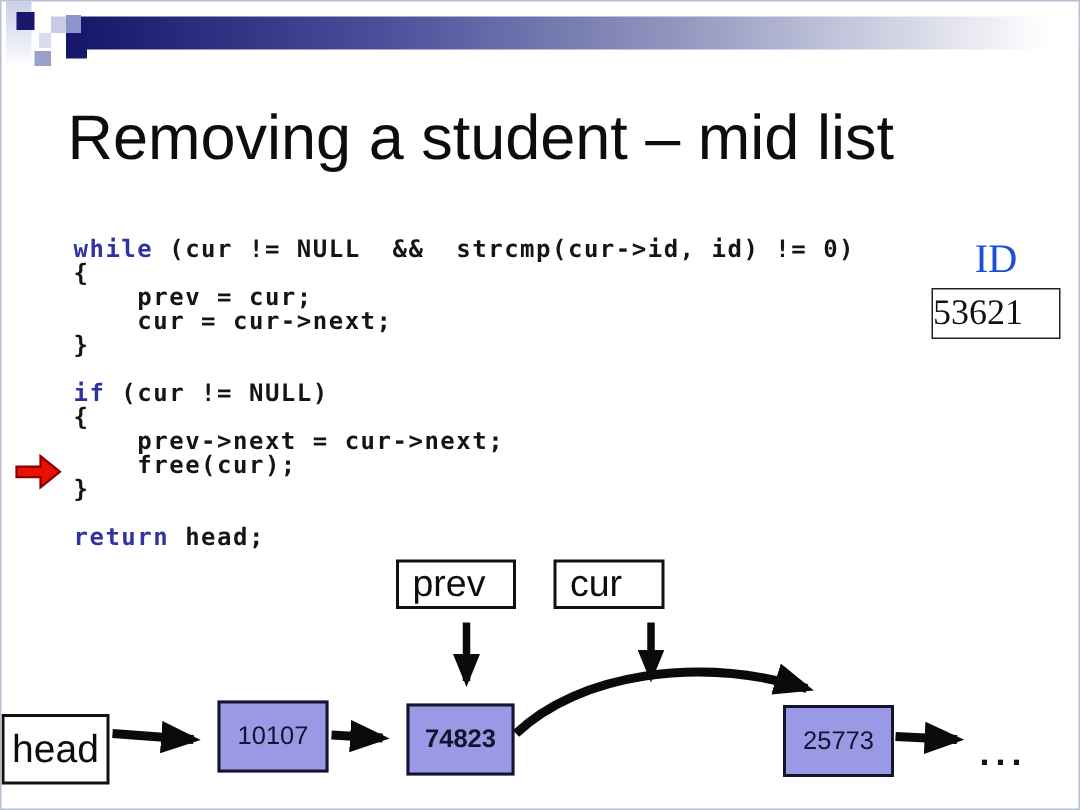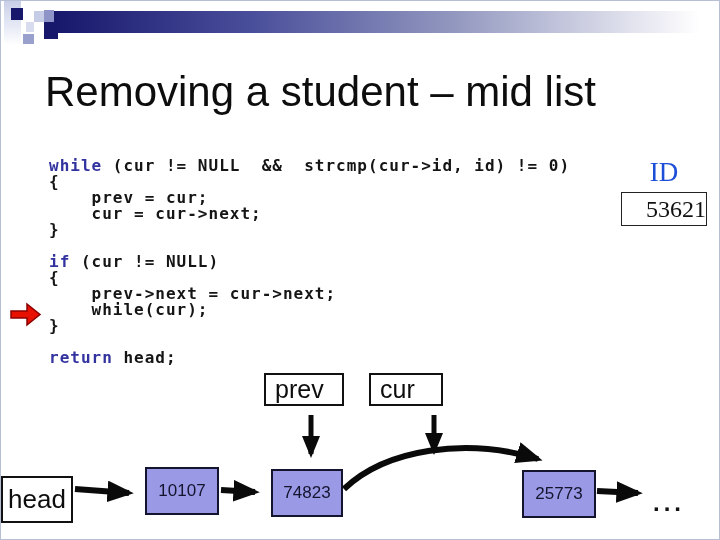--- a/index.html
+++ b/index.html
@@ -32,21 +32,21 @@
   }
   .code-line{white-space:pre;height:16px;}
   .kw{color:var(--kw);}
   
   .id-label{
     position:absolute;left:620px;top:156px;width:86px;text-align:center;
     font-family:"Liberation Serif",serif;font-size:27px;color:#1d4ed8;
   }
   .id-box{
     position:absolute;left:620px;top:191px;width:84px;height:32px;
-    border:1px solid #222;background:#fff;display:flex;align-items:center;justify-content:flex-end;
+    border:1px solid #222;background:#fff;display:flex;align-items:center;justify-content:flex-start;
     font-family:"Liberation Serif",serif;font-size:24px;color:#111;
   }
   
   .ptr{
     position:absolute;top:372px;height:33px;background:#fff;border:2px solid #111;
     display:flex;align-items:center;padding-left:9px;
     font-size:25px;color:#0d0d0d;box-sizing:border-box;
   }
   .ptr-prev{left:263px;width:80px;}
   .ptr-cur{left:368px;width:74px;}
@@ -58,21 +58,21 @@
     font-size:26px;color:#0d0d0d;
   }
   
   .node{
     position:absolute;width:74px;height:48px;background:var(--node);
     border:2px solid #14142e;box-sizing:border-box;
     display:flex;align-items:center;justify-content:center;
     font-size:17px;color:#14142e;
   }
   .node1{left:144px;top:466px;}
-  .node2{left:270px;top:468px;width:72px;}
+  .node2{left:270px;top:468px;width:72px;font-weight:bold;}
   .node3{left:521px;top:469px;}
   .ellipsis{
     position:absolute;left:652px;top:488px;font-size:24px;font-weight:bold;
     color:#111;letter-spacing:4px;
   }
   svg.overlay{position:absolute;left:0;top:0;pointer-events:none;}
 </style>
 </head>
 <body>
 
@@ -92,21 +92,21 @@
   <div class="code">
       <div class="code-line"><span class="kw">while</span><span> (cur != NULL  &amp;&amp;  strcmp(cur-&gt;id, id) != 0)</span></div>
       <div class="code-line"><span>{</span></div>
       <div class="code-line"><span>    prev = cur;</span></div>
       <div class="code-line"><span>    cur = cur-&gt;next;</span></div>
       <div class="code-line"><span>}</span></div>
       <div class="code-line"> </div>
       <div class="code-line"><span class="kw">if</span><span> (cur != NULL)</span></div>
       <div class="code-line"><span>{</span></div>
       <div class="code-line"><span>    prev-&gt;next = cur-&gt;next;</span></div>
-      <div class="code-line"><span>    while(cur);</span></div>
+      <div class="code-line"><span>    free(cur);</span></div>
       <div class="code-line"><span>}</span></div>
       <div class="code-line"> </div>
       <div class="code-line"><span class="kw">return</span><span> head;</span></div>
     </div>
 
   <div class="id-label">ID</div>
   <div class="id-box">
     <span>53621</span>
   </div>
 

